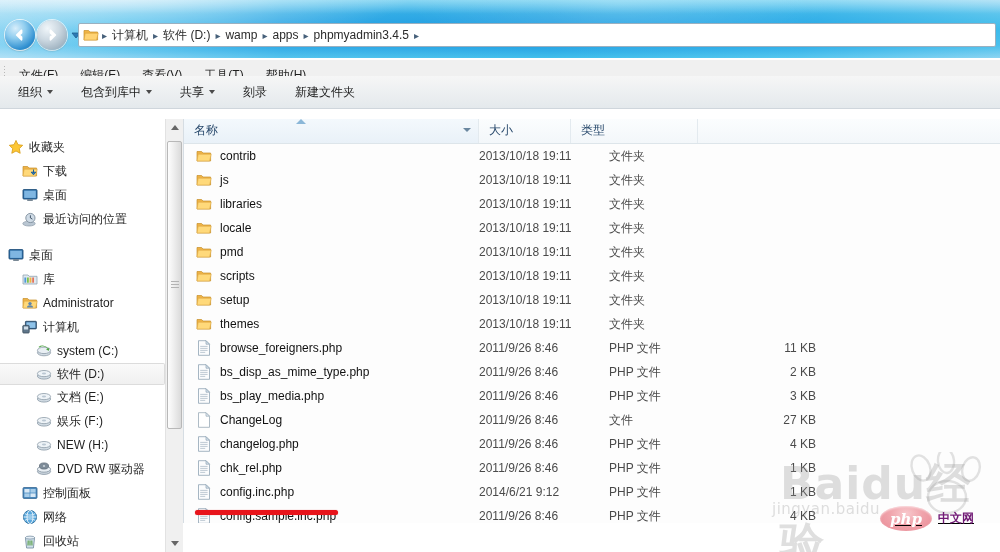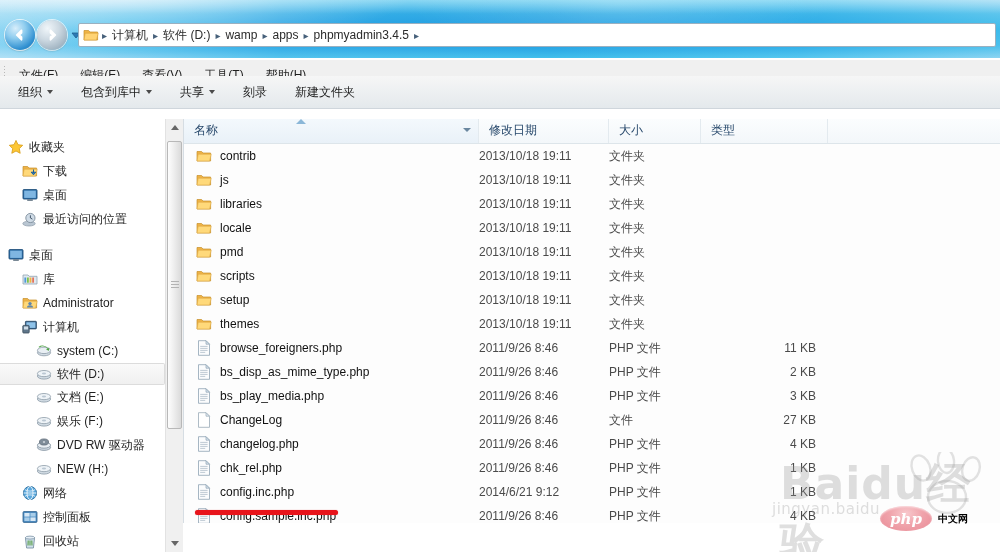--- a/index.html
+++ b/index.html
@@ -180,30 +180,30 @@
     color: rgba(150,150,150,.30);
     font-size: 44px; font-weight: bold; letter-spacing: 1px;
     font-family: "DejaVu Sans", sans-serif;
   }
   .wm-sub {
     left: 772px; top: 500px;
     color: rgba(150,150,150,.30); font-size: 15px; letter-spacing:.5px;
     font-family: "DejaVu Sans", sans-serif;
   }
   .wm-paw { left: 905px; top: 452px; opacity:.28; }
-  .wm-php { left: 880px; top: 506px; display:flex; align-items:center; gap:6px; }
+  .wm-php { left: 880px; top: 506px; display:flex; align-items:center; gap:6px;text-decoration:underline; }
   .php-oval {
     width: 52px; height: 25px; border-radius: 50%;
     background: radial-gradient(ellipse at 50% 30%, #f8c9cd 0%, #f0a3ab 45%, #e88a95 100%);
     display:flex; align-items:center; justify-content:center;
     color:#ffffff; font-style: italic; font-weight: bold; font-size: 15px;
     font-family: "DejaVu Serif", serif;
     box-shadow: inset 0 1px 2px rgba(255,255,255,.6);
   }
-  .php-cn { color:#000000; font-size:10px; font-weight:bold; }
+  .php-cn { color:#701a75; font-size:12px; font-weight:bold; }
 </style>
 </head>
 <body>
 
 <div id="root">
 
   <div class="glass">
     <div class="glass-sheen"></div>
   </div>
 
@@ -401,64 +401,64 @@
             <svg width="16" height="13" viewBox="0 0 16 13">
               <ellipse cx="8" cy="8" rx="6.6" ry="3.1" fill="#d2dce4" stroke="#8b9aa7" stroke-width="0.8"></ellipse>
               <ellipse cx="8" cy="5.6" rx="6.6" ry="3.1" fill="#eef3f7" stroke="#8b9aa7" stroke-width="0.8"></ellipse>
               <ellipse cx="8" cy="5.6" rx="2.1" ry="1" fill="#bac7d2"></ellipse>
             </svg>
           </span>
           <span>娱乐 (F:)</span>
         </div>
         <div class="trow lvl2">
           <span class="ico">
+            <svg width="16" height="13" viewBox="0 0 16 13">
+              <ellipse cx="8" cy="8" rx="6.6" ry="3.1" fill="#d2dce4" stroke="#8b9aa7" stroke-width="0.8"></ellipse>
+              <ellipse cx="8" cy="5.6" rx="6.6" ry="3.1" fill="#eef3f7" stroke="#8b9aa7" stroke-width="0.8"></ellipse>
+              <ellipse cx="8" cy="5.6" rx="2.1" ry="1" fill="#bac7d2"></ellipse>
+            </svg>
+          </span>
+          <span>NEW (H:)</span>
+        </div>
+        <div class="trow lvl2">
+          <span class="ico">
             <svg width="16" height="14" viewBox="0 0 16 14">
               <ellipse cx="8" cy="9.4" rx="6.6" ry="3" fill="#cdd7e0" stroke="#83929f" stroke-width="0.8"></ellipse>
               <ellipse cx="8" cy="7.2" rx="6.6" ry="3" fill="#e9eff4" stroke="#83929f" stroke-width="0.8"></ellipse>
               <ellipse cx="8" cy="4" rx="4.6" ry="3.1" fill="#7e8c99" stroke="#5b6875" stroke-width="0.7"></ellipse>
               <ellipse cx="8" cy="4" rx="1.2" ry="0.8" fill="#e6ecf1"></ellipse>
             </svg>
           </span>
           <span>DVD RW 驱动器</span>
-        </div>
-        <div class="trow lvl2">
-          <span class="ico">
-            <svg width="16" height="13" viewBox="0 0 16 13">
-              <ellipse cx="8" cy="8" rx="6.6" ry="3.1" fill="#d2dce4" stroke="#8b9aa7" stroke-width="0.8"></ellipse>
-              <ellipse cx="8" cy="5.6" rx="6.6" ry="3.1" fill="#eef3f7" stroke="#8b9aa7" stroke-width="0.8"></ellipse>
-              <ellipse cx="8" cy="5.6" rx="2.1" ry="1" fill="#bac7d2"></ellipse>
-            </svg>
-          </span>
-          <span>NEW (H:)</span>
-        </div>
-        <div class="trow lvl1">
-          <span class="ico">
-            <svg width="16" height="16" viewBox="0 0 16 16">
-              <circle cx="8" cy="8" r="6.6" fill="#5aa8dd" stroke="#2d6f9f" stroke-width="0.9"></circle>
-              <ellipse cx="8" cy="8" rx="3" ry="6.6" fill="none" stroke="#ffffff" stroke-width="0.8"></ellipse>
-              <line x1="1.4" y1="8" x2="14.6" y2="8" stroke="#ffffff" stroke-width="0.8"></line>
-              <path d="M2.6 4.6 a11 11 0 0 0 10.8 0 M2.6 11.4 a11 11 0 0 1 10.8 0" fill="none" stroke="#ffffff" stroke-width="0.7"></path>
-            </svg>
-          </span>
-          <span>网络</span>
         </div>
         <div class="trow lvl1">
           <span class="ico">
             <svg width="16" height="14" viewBox="0 0 16 14">
               <rect x="1" y="1.6" width="14" height="10.8" rx="1" fill="#4e8dc2" stroke="#2c5e8b" stroke-width="0.8"></rect>
               <rect x="2.4" y="3" width="5.2" height="3.6" fill="#d8e8f5"></rect>
               <rect x="8.4" y="3" width="5.2" height="3.6" fill="#a8cde9"></rect>
               <rect x="2.4" y="7.4" width="5.2" height="3.6" fill="#a8cde9"></rect>
               <rect x="8.4" y="7.4" width="5.2" height="3.6" fill="#d8e8f5"></rect>
             </svg>
           </span>
           <span>控制面板</span>
         </div>
         <div class="trow lvl1">
           <span class="ico">
+            <svg width="16" height="16" viewBox="0 0 16 16">
+              <circle cx="8" cy="8" r="6.6" fill="#5aa8dd" stroke="#2d6f9f" stroke-width="0.9"></circle>
+              <ellipse cx="8" cy="8" rx="3" ry="6.6" fill="none" stroke="#ffffff" stroke-width="0.8"></ellipse>
+              <line x1="1.4" y1="8" x2="14.6" y2="8" stroke="#ffffff" stroke-width="0.8"></line>
+              <path d="M2.6 4.6 a11 11 0 0 0 10.8 0 M2.6 11.4 a11 11 0 0 1 10.8 0" fill="none" stroke="#ffffff" stroke-width="0.7"></path>
+            </svg>
+          </span>
+          <span>网络</span>
+        </div>
+        <div class="trow lvl1">
+          <span class="ico">
             <svg width="16" height="15" viewBox="0 0 16 15">
               <path d="M3.4 3.6 L12.6 3.6 L11.4 14 L4.6 14 Z" fill="#cfe0ec" stroke="#7c92a4" stroke-width="0.9"></path>
               <ellipse cx="8" cy="3.6" rx="4.6" ry="1.5" fill="#e6eff6" stroke="#7c92a4" stroke-width="0.8"></ellipse>
               <g stroke="#5a9e46" stroke-width="1.1" fill="none">
                 <path d="M6.2 6.6 L6 11.4 M8 6.6 L8 11.4 M9.8 6.6 L10 11.4"></path>
               </g>
             </svg>
           </span>
           <span>回收站</span>
         </div>
@@ -477,23 +477,20 @@
         <span class="sb-tri-dn"></span>
       </div>
   </div>
 
   <div class="content">
     <div class="colhead">
       <div class="col c-name">
         <span class="sortmark"></span>
         <span class="lbl">名称</span>
         <span class="hdr-caret"></span>
-      </div>
-      <div class="col c-date">
-        <span class="lbl">修改日期</span>
       </div>
       <div class="col c-size">
         <span class="lbl">大小</span>
       </div>
       <div class="col c-type">
         <span class="lbl">类型</span>
       </div>
       <div class="col c-rest"></div>
     </div>
     <div class="rows" id="rows">

